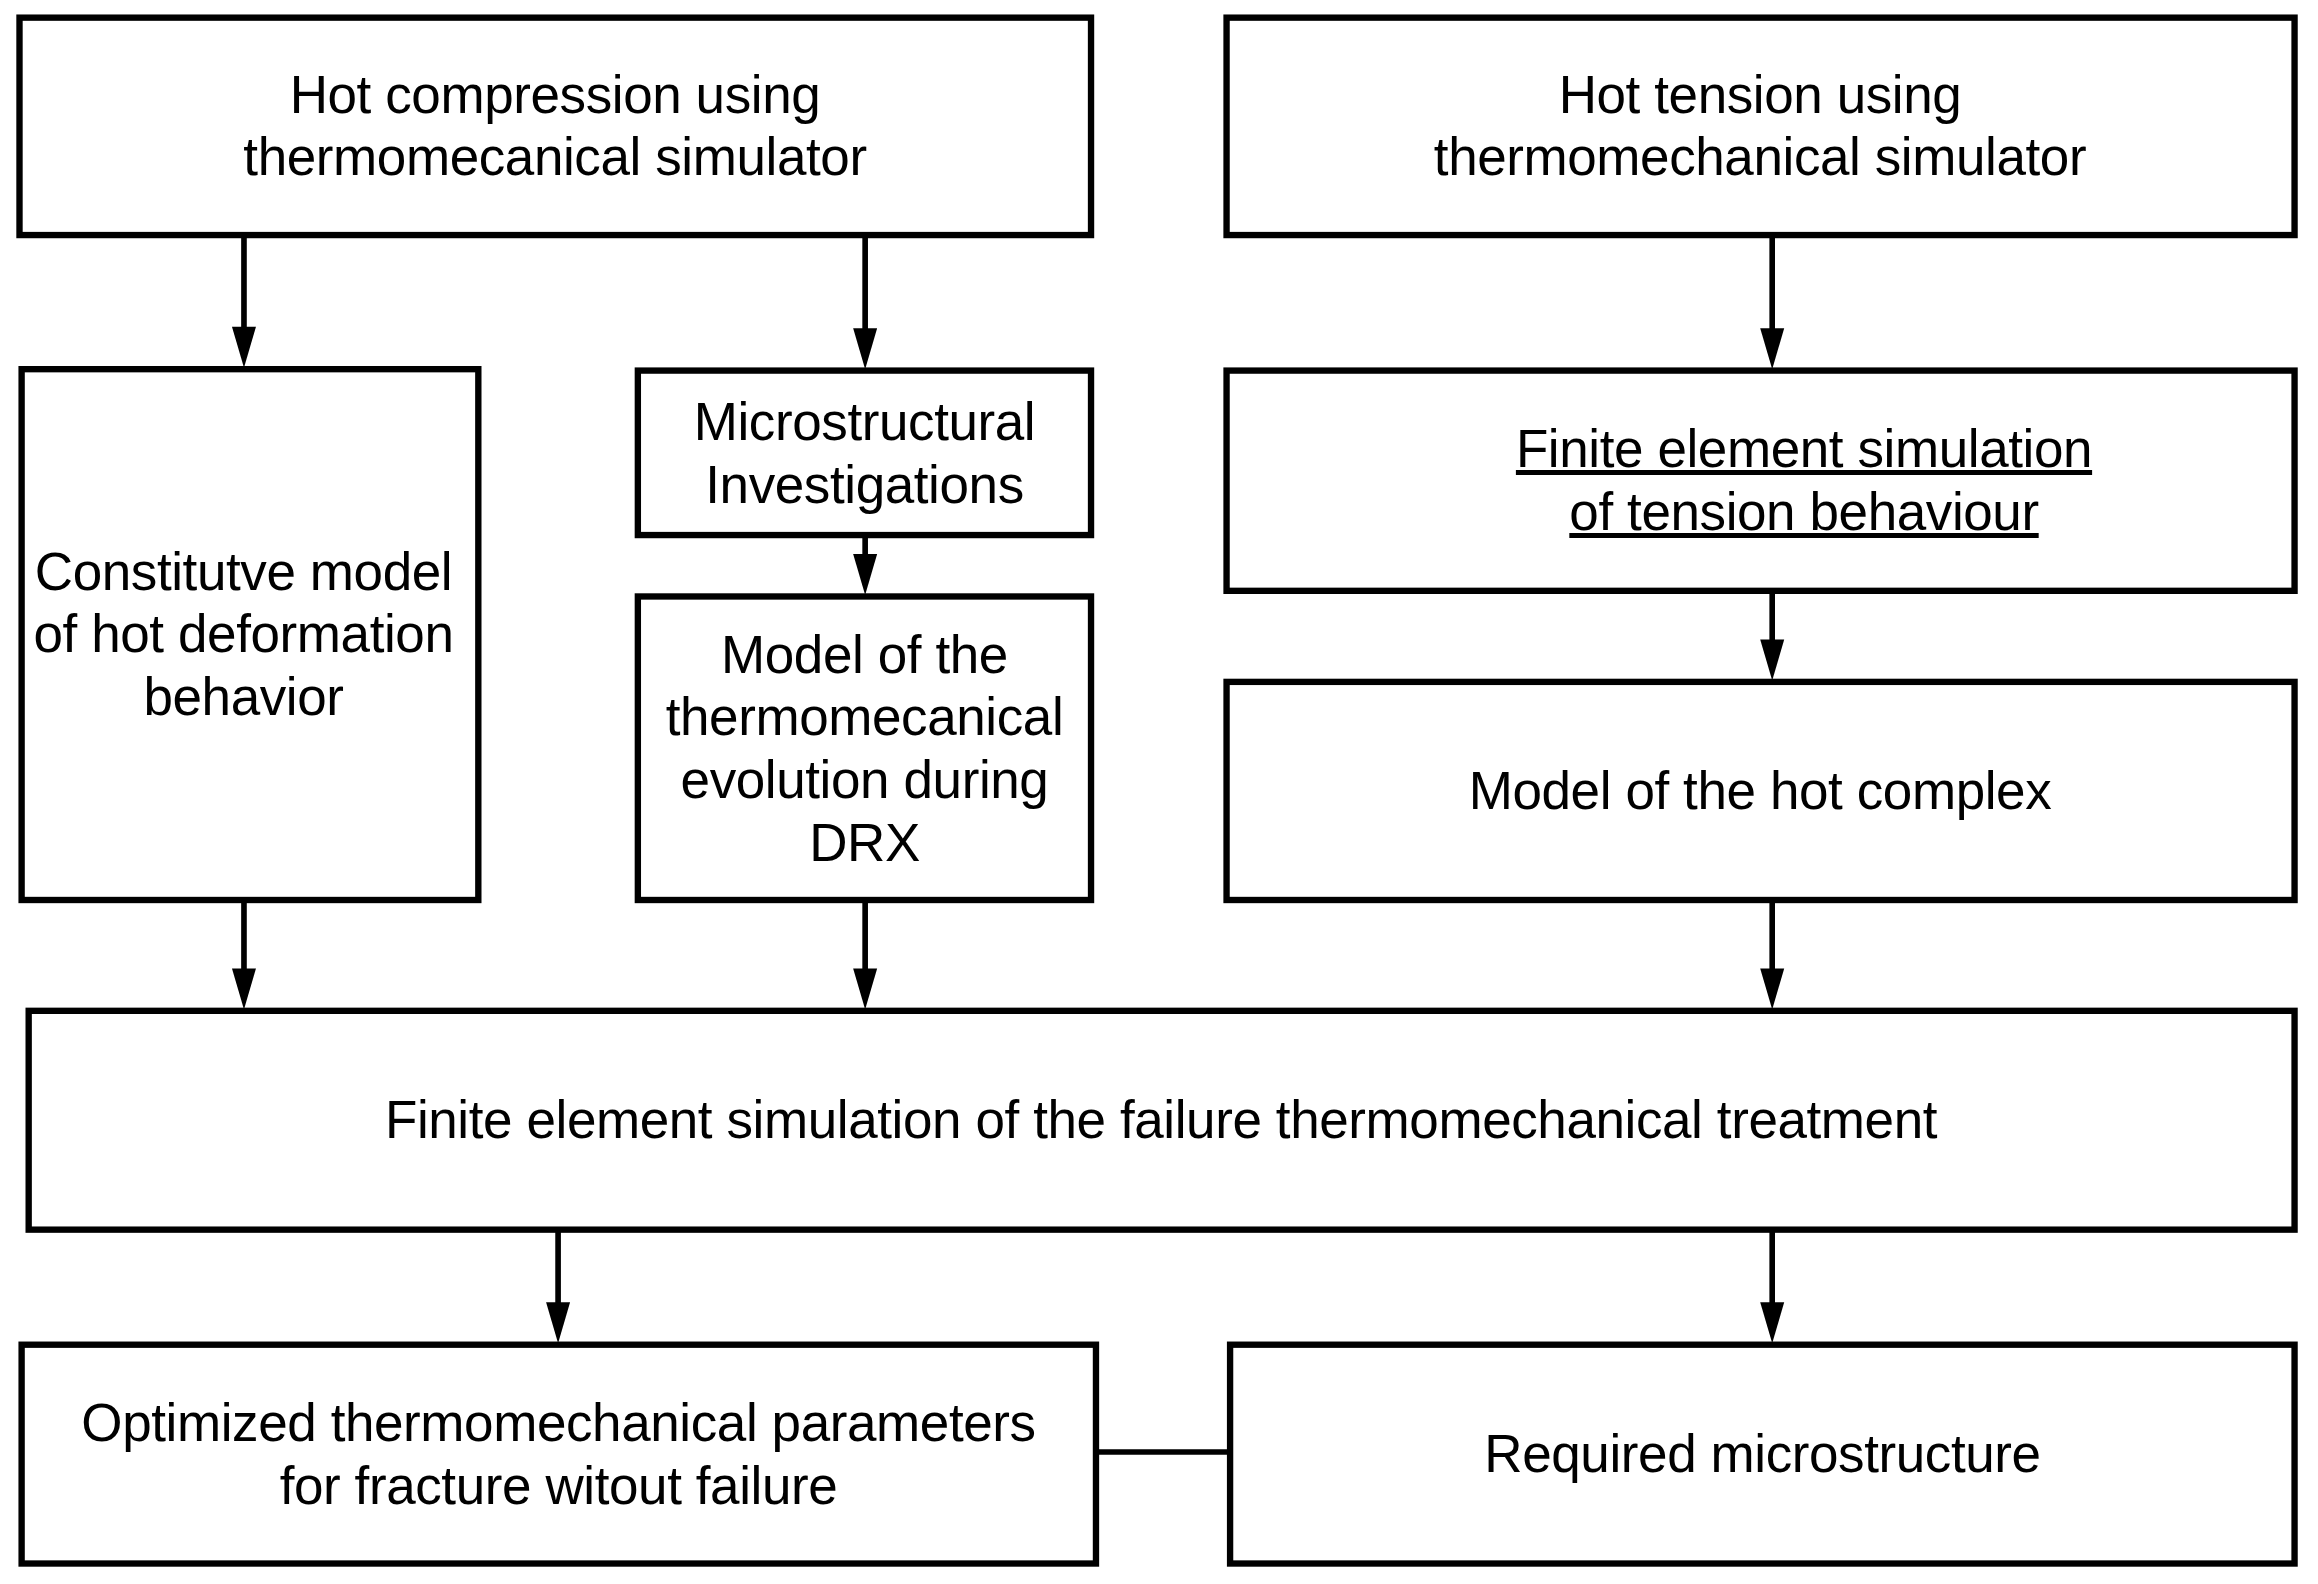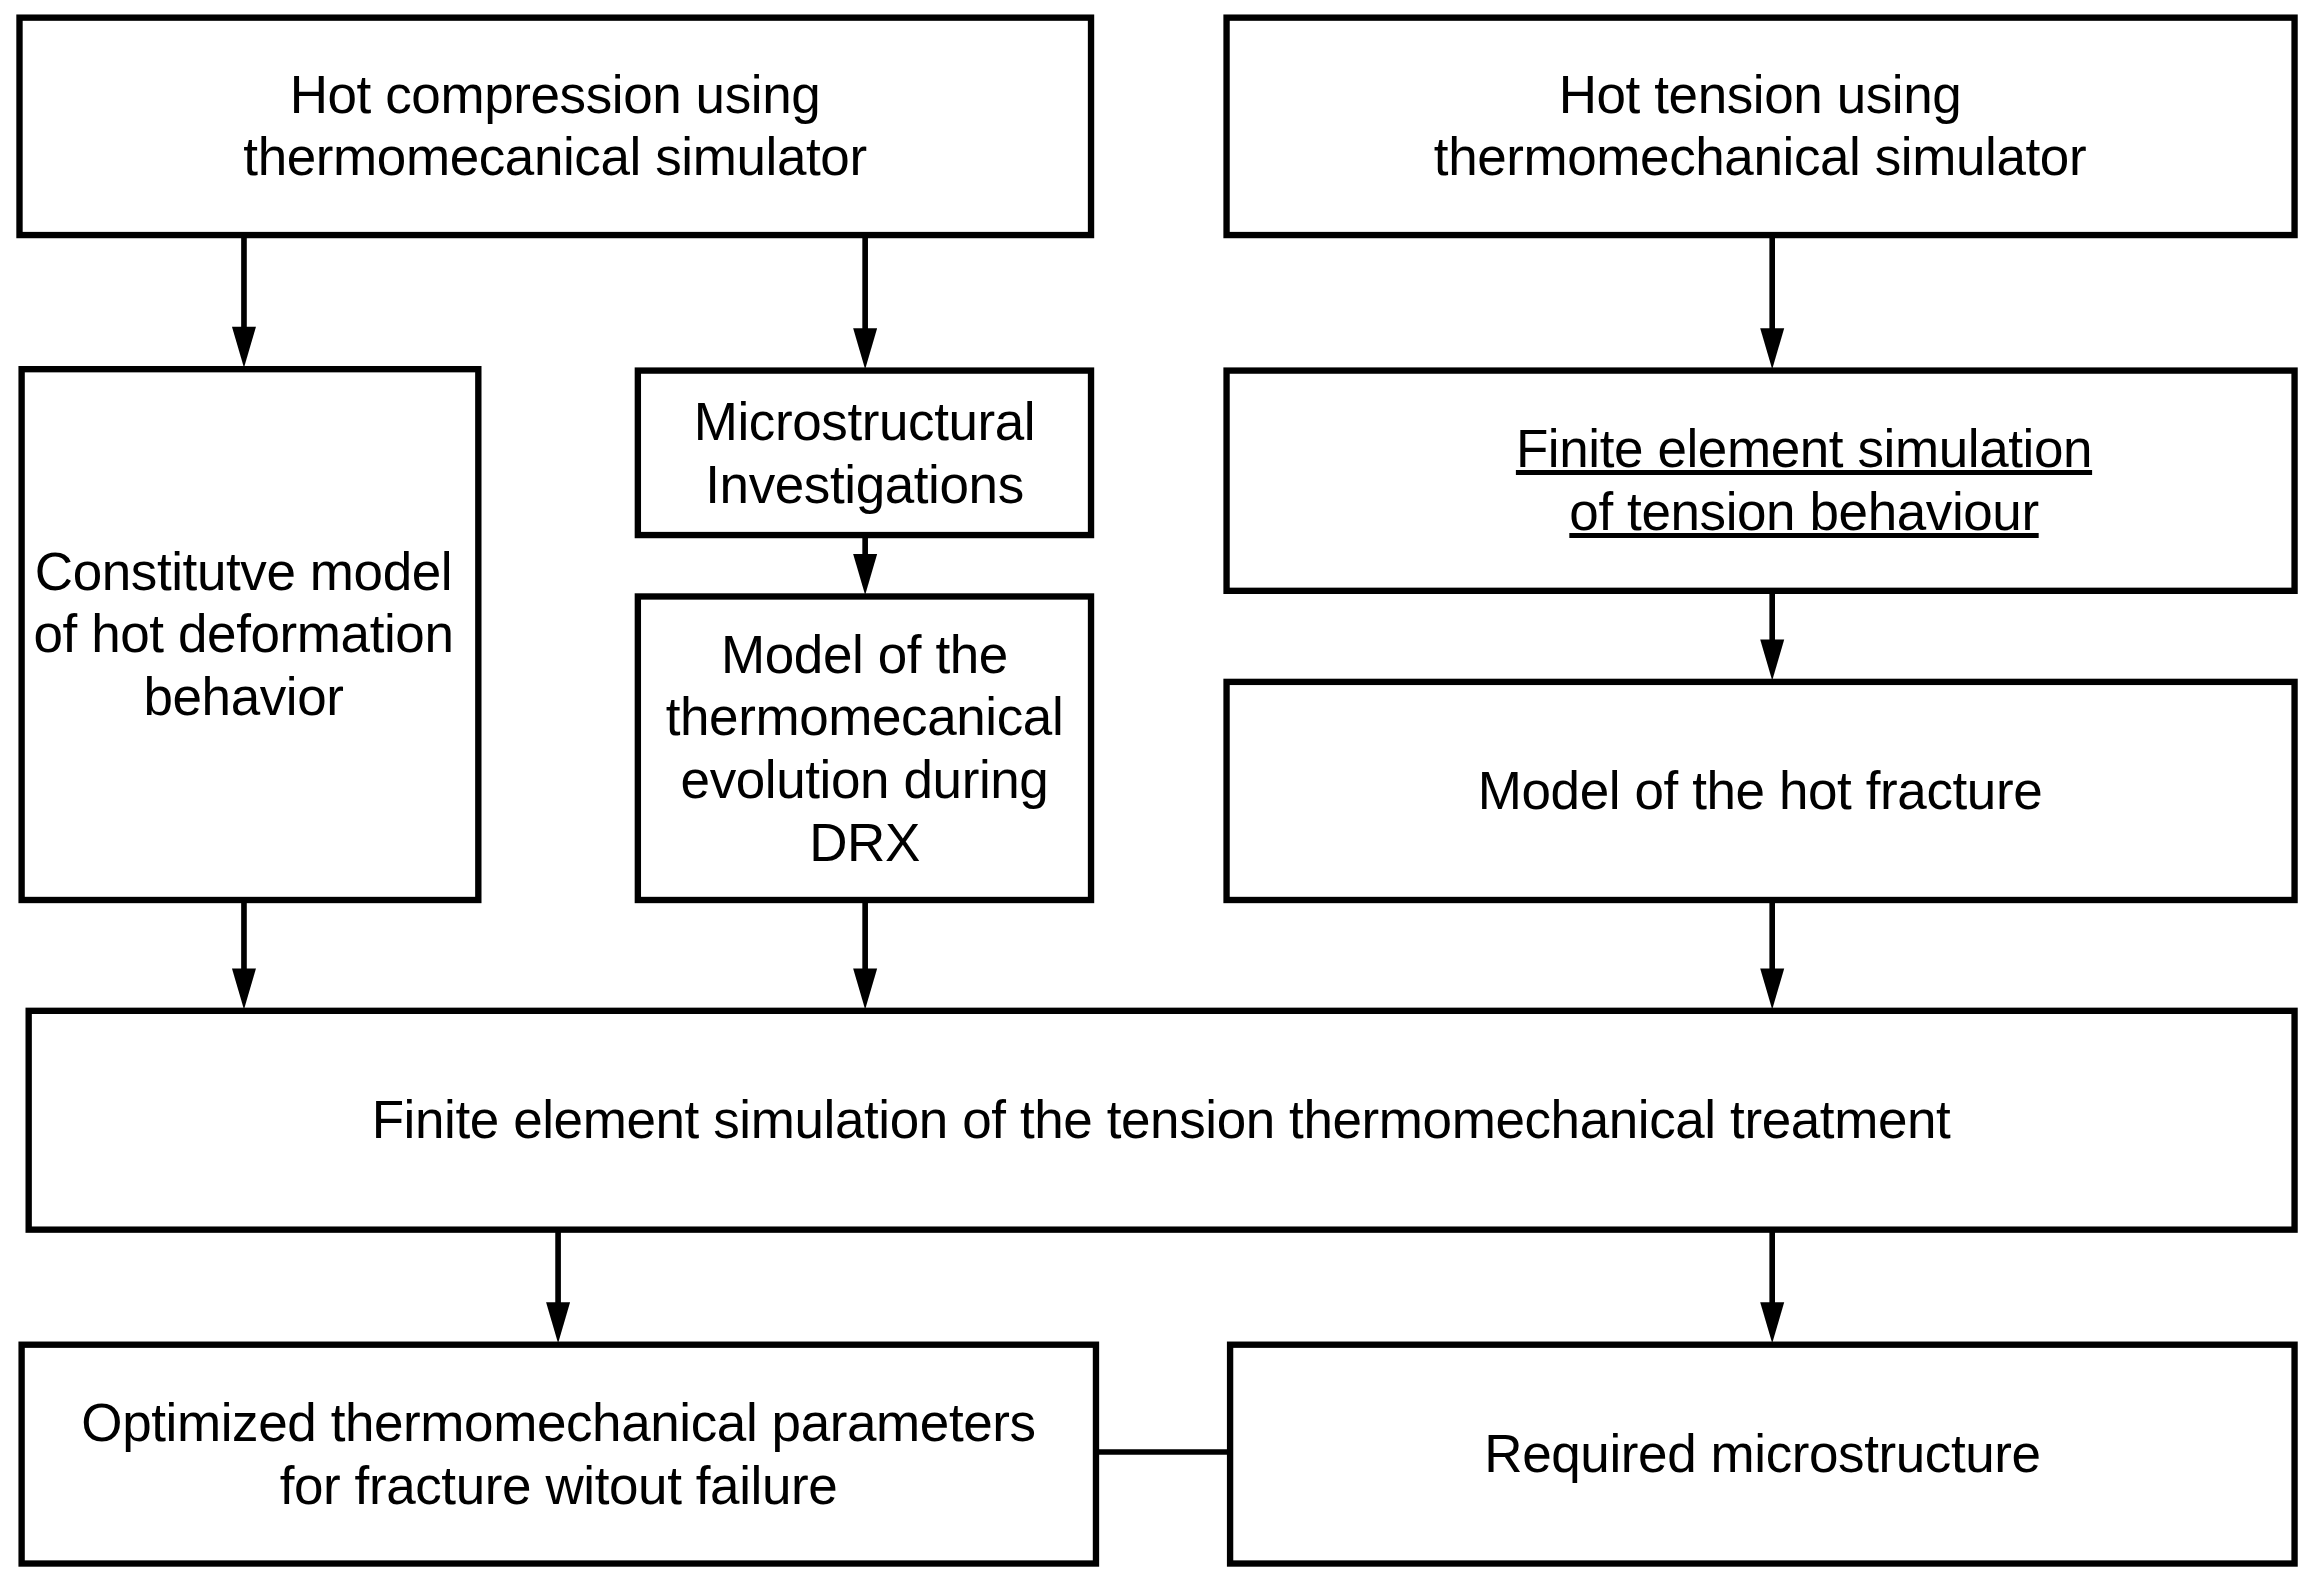--- a/index.html
+++ b/index.html
@@ -129,20 +129,20 @@
 of hot deformation
 behavior</div>
       <div class="node-label" style="left: 638px; top: 371px; width: 453px; height: 165px;">Microstructural
 Investigations</div>
       <div class="node-label" style="left: 638px; top: 597px; width: 453px; height: 304px;">Model of the
 thermomecanical
 evolution during
 DRX</div>
       <div class="node-label" style="left: 1270px; top: 371px; width: 1068px; height: 220px; text-decoration: underline;">Finite element simulation
 of tension behaviour</div>
-      <div class="node-label" style="left: 1226px; top: 682px; width: 1068px; height: 218px;">Model of the hot fracture</div>
-      <div class="node-label" style="left: 28px; top: 1011px; width: 2266px; height: 219px;">Finite element simulation of the tension thermomechanical treatment</div>
+      <div class="node-label" style="left: 1226px; top: 682px; width: 1068px; height: 218px;">Model of the hot complex</div>
+      <div class="node-label" style="left: 28px; top: 1011px; width: 2266px; height: 219px;">Finite element simulation of the failure thermomechanical treatment</div>
       <div class="node-label" style="left: 21px; top: 1345px; width: 1075px; height: 219px;">Optimized thermomechanical parameters
 for fracture witout failure</div>
       <div class="node-label" style="left: 1230px; top: 1345px; width: 1065px; height: 219px; text-align: right;">Required microstructure</div>
     </div>
 </div>
 
 
 </body></html>

